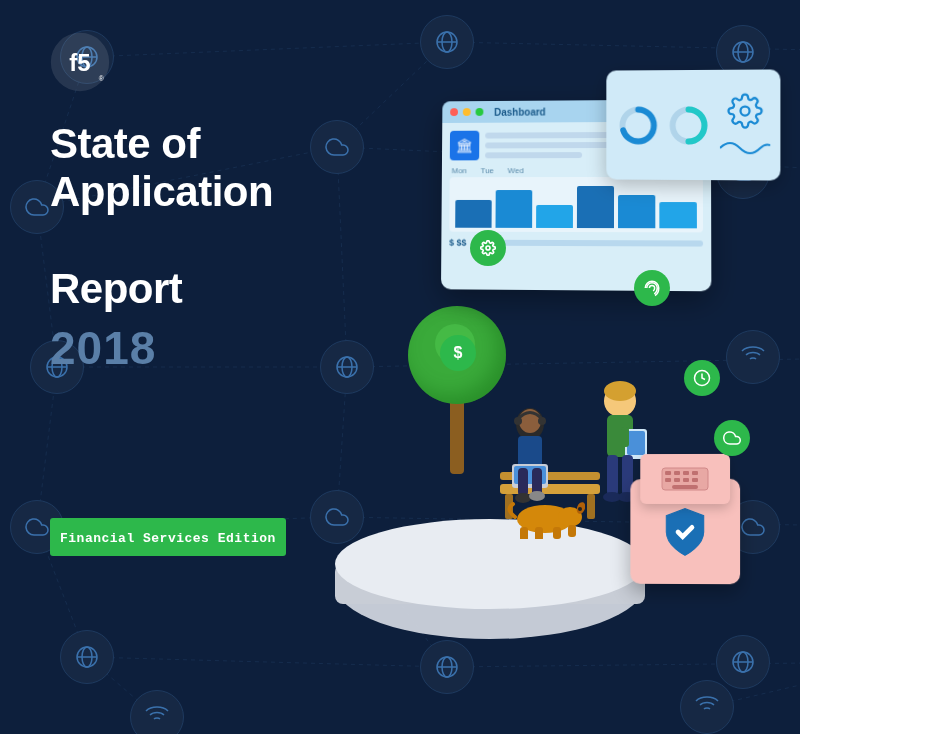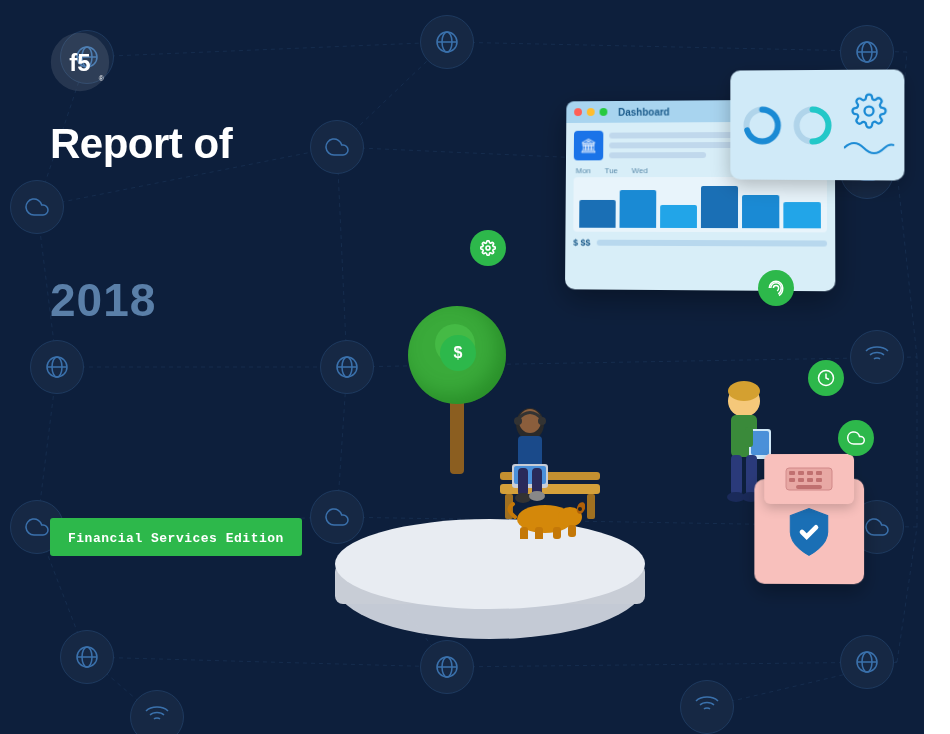--- a/index.html
+++ b/index.html
@@ -5,21 +5,21 @@
     * { margin: 0; padding: 0; box-sizing: border-box; }
 
     body {
       width: 950px;
       height: 734px;
       overflow: hidden;
       font-family: Arial, sans-serif;
     }
 
     .cover {
-      width: 924px;
+      width: 800px;
       height: 734px;
       background-color: #0d1f3c;
       position: relative;
       overflow: hidden;
     }
 
     
     .node {
       position: absolute;
       width: 54px;
@@ -85,21 +85,21 @@
       margin-top: 8px;
       letter-spacing: 1px;
     }
 
     
     .badge {
       position: absolute;
       bottom: 178px;
       left: 50px;
       background-color: #2db84b;
-      padding: 10px 18px;
+      padding: 10px 10px;
       border-radius: 3px;
     }
 
     .badge span {
       color: #ffffff;
       font-size: 13px;
       font-family: 'Courier New', monospace;
       font-weight: 600;
       letter-spacing: 0.5px;
     }
@@ -366,23 +366,24 @@
   <div class="f5-logo">
     <svg viewBox="0 0 70 70" xmlns="http://www.w3.org/2000/svg">
       <circle cx="35" cy="35" r="33" fill="#ffffff" opacity="0.1" stroke="#ffffff" stroke-width="2"></circle>
       <text x="50%" y="54%" dominant-baseline="middle" text-anchor="middle" font-size="28" font-weight="bold" fill="#ffffff" font-family="Arial">f5</text>
       <text x="57" y="57" font-size="8" fill="#ffffff" font-family="Arial">®</text>
     </svg>
   </div>
 
   <div class="title-block">
     <h1>
-      <span>Report of</span><br>
+      <span>State of</span><br>
+      <span>Application</span><br>
       <br>
-      <br>
+      <span>Report</span>
     </h1>
     <div class="year">2018</div>
   </div>
 
   <div class="badge">
     <span>Financial Services Edition</span>
   </div>
 
   <svg style="position:absolute;bottom:90px;left:330px;width:320px;height:160px;" viewBox="0 0 320 160">
     <ellipse cx="160" cy="100" rx="155" ry="55" fill="#d8dde6" opacity="0.9"></ellipse>

